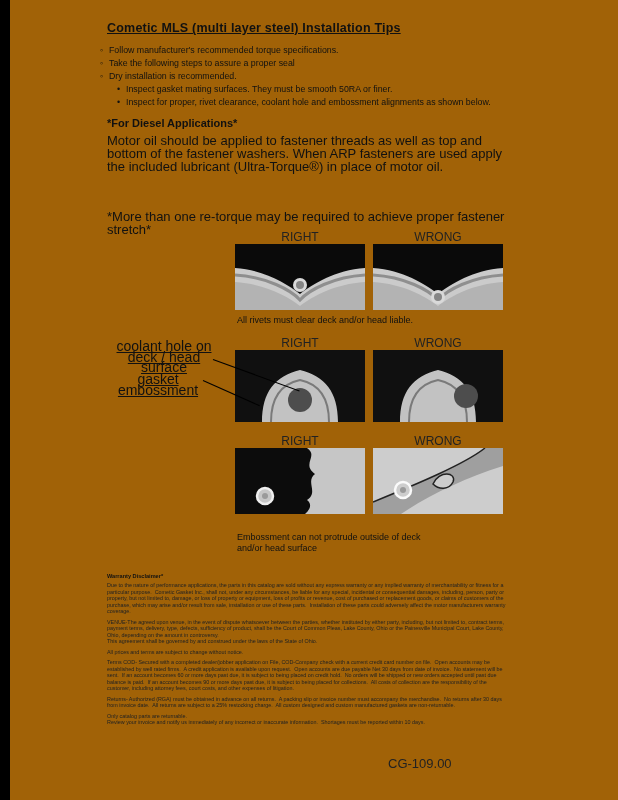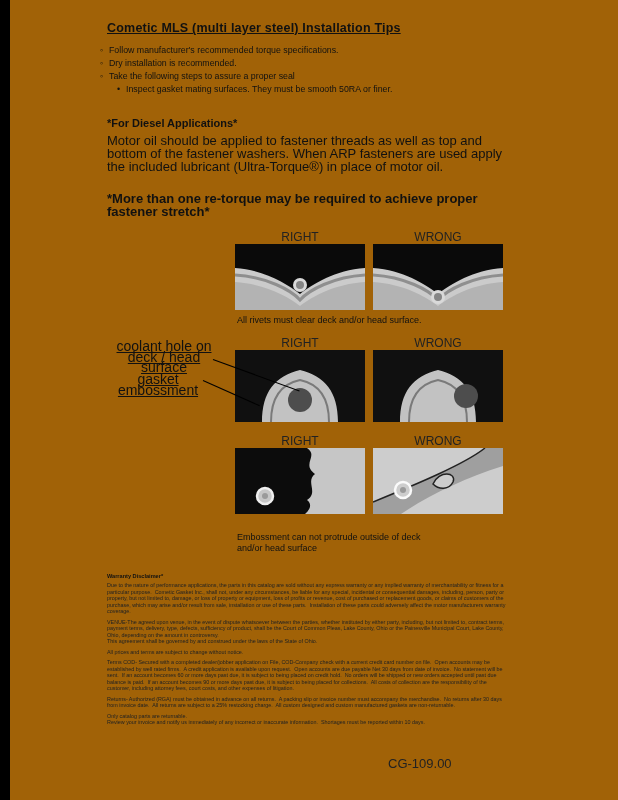--- a/index.html
+++ b/index.html
@@ -19,21 +19,21 @@
   .bullets li { line-height:13px; position:relative; }
   .bullet { padding-left:9px; }
   .bullet::before { content:"◦"; position:absolute; left:0; top:0; font-size:9px; }
   .sub-bullet { margin-left:17px; padding-left:9px; }
   .sub-bullet::before { content:"•"; position:absolute; left:0; top:0; font-size:9px; }
 
   .diesel-heading { position:absolute; left:107px; top:117px; font-size:11px; font-weight:bold; }
   .para { position:absolute; left:107px; width:412px; font-size:13px; line-height:13px; }
   #para1 { top:134px; }
   #para2 { top:170px; }
-  #para3 { top:192px;font-weight:bold; }
+  #para3 { top:210px; }
 
   .diagrams { position:absolute; left:107px; top:228px; width:404px; height:330px; }
   .dg-headers { position:absolute; left:128px; width:268px; display:flex; justify-content:space-between; }
   .dg-headers span { width:130px; text-align:center; font-size:12px; color:#222; }
   .dg-panels { position:absolute; left:128px; display:flex; gap:8px; }
   .dg-panels svg { display:block; }
   .dg-caption { position:absolute; left:130px; width:268px; font-size:9px; line-height:11px; }
   #row3-caption { width:200px; }
 
   .side-label { position:absolute; font-size:14px; line-height:10.5px; text-align:center;text-decoration:underline; }
@@ -52,23 +52,24 @@
 </head>
 <body>
 
 <div class="page">
   <div class="left-bar"></div>
 
   <h1 class="title">Cometic MLS (multi layer steel) Installation Tips</h1>
 
   <ul class="bullets">
     <li class="bullet">Follow manufacturer's recommended torque specifications.</li>
+    <li class="bullet">Take the following steps to assure a proper seal</li>
     <li class="bullet">Dry installation is recommended.</li>
-    <li class="bullet">Take the following steps to assure a proper seal</li>
     <li class="sub-bullet">Inspect gasket mating surfaces.  They must be smooth 50RA or finer.</li>
+    <li class="sub-bullet">Inspect for proper, rivet clearance, coolant hole and embossment alignments as shown below.</li>
   </ul>
 
   <h2 class="diesel-heading">*For Diesel Applications*</h2>
   <p class="para" id="para1">Motor oil should be applied to fastener threads as well as top and bottom of the fastener washers. When ARP fasteners are used apply the included lubricant (Ultra-Torque®) in place of motor oil.</p>
   <p class="para" id="para3">*More than one re-torque may be required to achieve proper fastener stretch*</p>
 
   <div class="diagrams">
 
     <div class="dg-headers" style="top:2px;">
       <span>RIGHT</span>
@@ -85,21 +86,21 @@
       </svg>
       <svg width="130" height="66" viewBox="0 0 130 66">
         <rect width="130" height="66" fill="#cbcbcb"></rect>
         <path d="M0,38 C30,40 52,52 65,62 C78,52 100,40 130,38 L130,66 L0,66 Z" fill="#b3b3b3"></path>
         <path d="M0,31 C32,33 56,46 65,56 C74,46 98,33 130,31" stroke="#8f8f8f" stroke-width="3" fill="none"></path>
         <path d="M0,0 H130 V24 C100,26 78,40 65,50 C52,40 30,26 0,24 Z" fill="#0a0a0a"></path>
         <circle cx="65" cy="53" r="7" fill="#d9d9d9"></circle>
         <circle cx="65" cy="53" r="4" fill="#858585"></circle>
       </svg>
     </div>
-    <div class="dg-caption" style="top:87px;">All rivets must clear deck and/or head surface.</div>
+    <div class="dg-caption" style="top:87px;">All rivets must clear deck and/or head liable.</div>
 
     <div class="dg-headers" style="top:108px;">
       <span>RIGHT</span>
       <span>WRONG</span>
     </div>
     <div class="dg-panels" style="top:122px;">
       <svg width="130" height="72" viewBox="0 0 130 72">
         <rect width="130" height="72" fill="#c2c2c2"></rect>
         <path d="M0,0 H130 V72 H103 C103,42 90,26 65,20 C40,26 27,42 27,72 H0 Z" fill="#101010"></path>
         <path d="M36,72 C36,48 46,34 65,30 C84,34 94,48 94,72" fill="none" stroke="#7a7a7a" stroke-width="2"></path>

